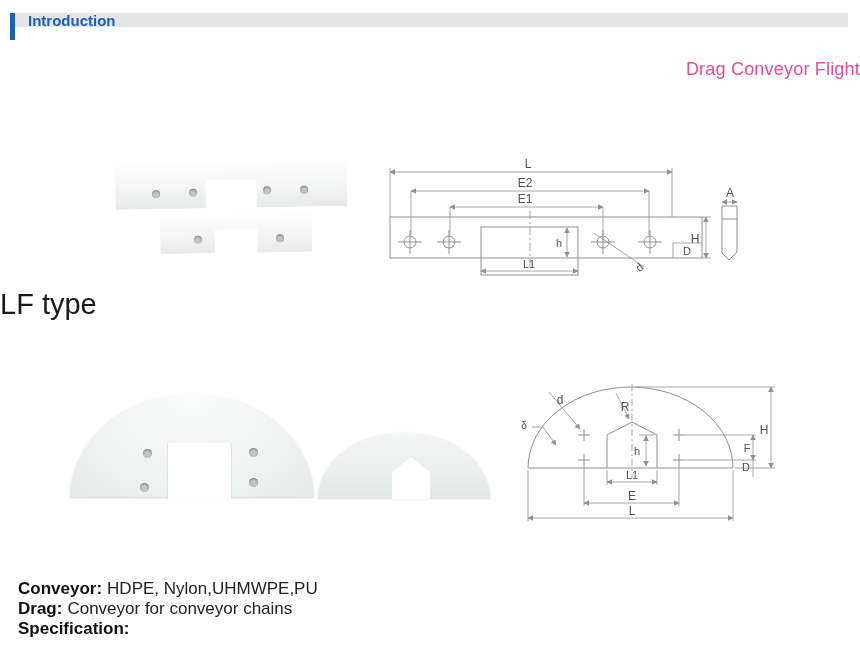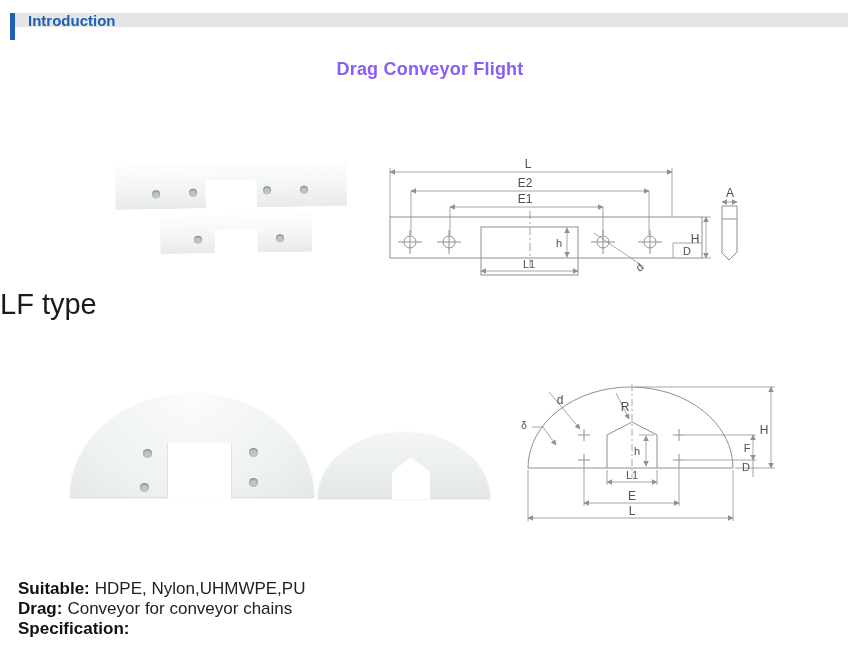--- a/index.html
+++ b/index.html
@@ -17,22 +17,22 @@
   
   .section-header{
     position:absolute;left:10px;top:13px;width:838px;height:14px;
     background:var(--header-bg);display:flex;align-items:center;
   }
   .accent-bar{position:absolute;left:0;top:0;width:5px;height:27px;background:var(--accent);}
   .section-title{margin-left:18px;font-size:15px;font-weight:bold;color:var(--accent);}
 
   
   .page-title{
-    position:absolute;left:0;top:59px;width:860px;text-align:center;
-    font-size:18px;font-weight:bold;color:#8b5cf6;letter-spacing:.2px;
+    position:absolute;left:0;top:59px;width:860px;text-align:right;
+    font-size:18px;font-weight:normal;color:#ec4899;letter-spacing:.2px;
   }
 
   
   .type-label{
     position:absolute;left:0;width:784px;text-align:left;
     font-size:29px;color:#1a1a1a;font-weight:400;
   }
   .lf-label{top:288px;}
   .lr-label{top:524px;}
 
@@ -265,21 +265,21 @@
     <line x1="250" y1="57" x2="250" y2="82" class="dim" marker-start="url(#arrB)" marker-end="url(#arrB)"></line>
     <text x="244" y="74" text-anchor="middle" style="font-size:11px">F</text>
 
     <line x1="250" y1="82" x2="250" y2="99" class="dim"></line>
     <text x="243" y="93" text-anchor="middle" style="font-size:11px">D</text>
   </svg>
 
 
   <div class="specs">
     <p class="spec-line">
-      <b>Suitable:</b><span>HDPE, Nylon,UHMWPE,PU</span>
+      <b>Conveyor:</b><span>HDPE, Nylon,UHMWPE,PU</span>
     </p>
     <p class="spec-line">
       <b>Drag:</b><span>Conveyor for conveyor chains</span>
     </p>
     <p class="spec-line">
       <b>Specification:</b>
     </p>
   </div>
 
 </div>

